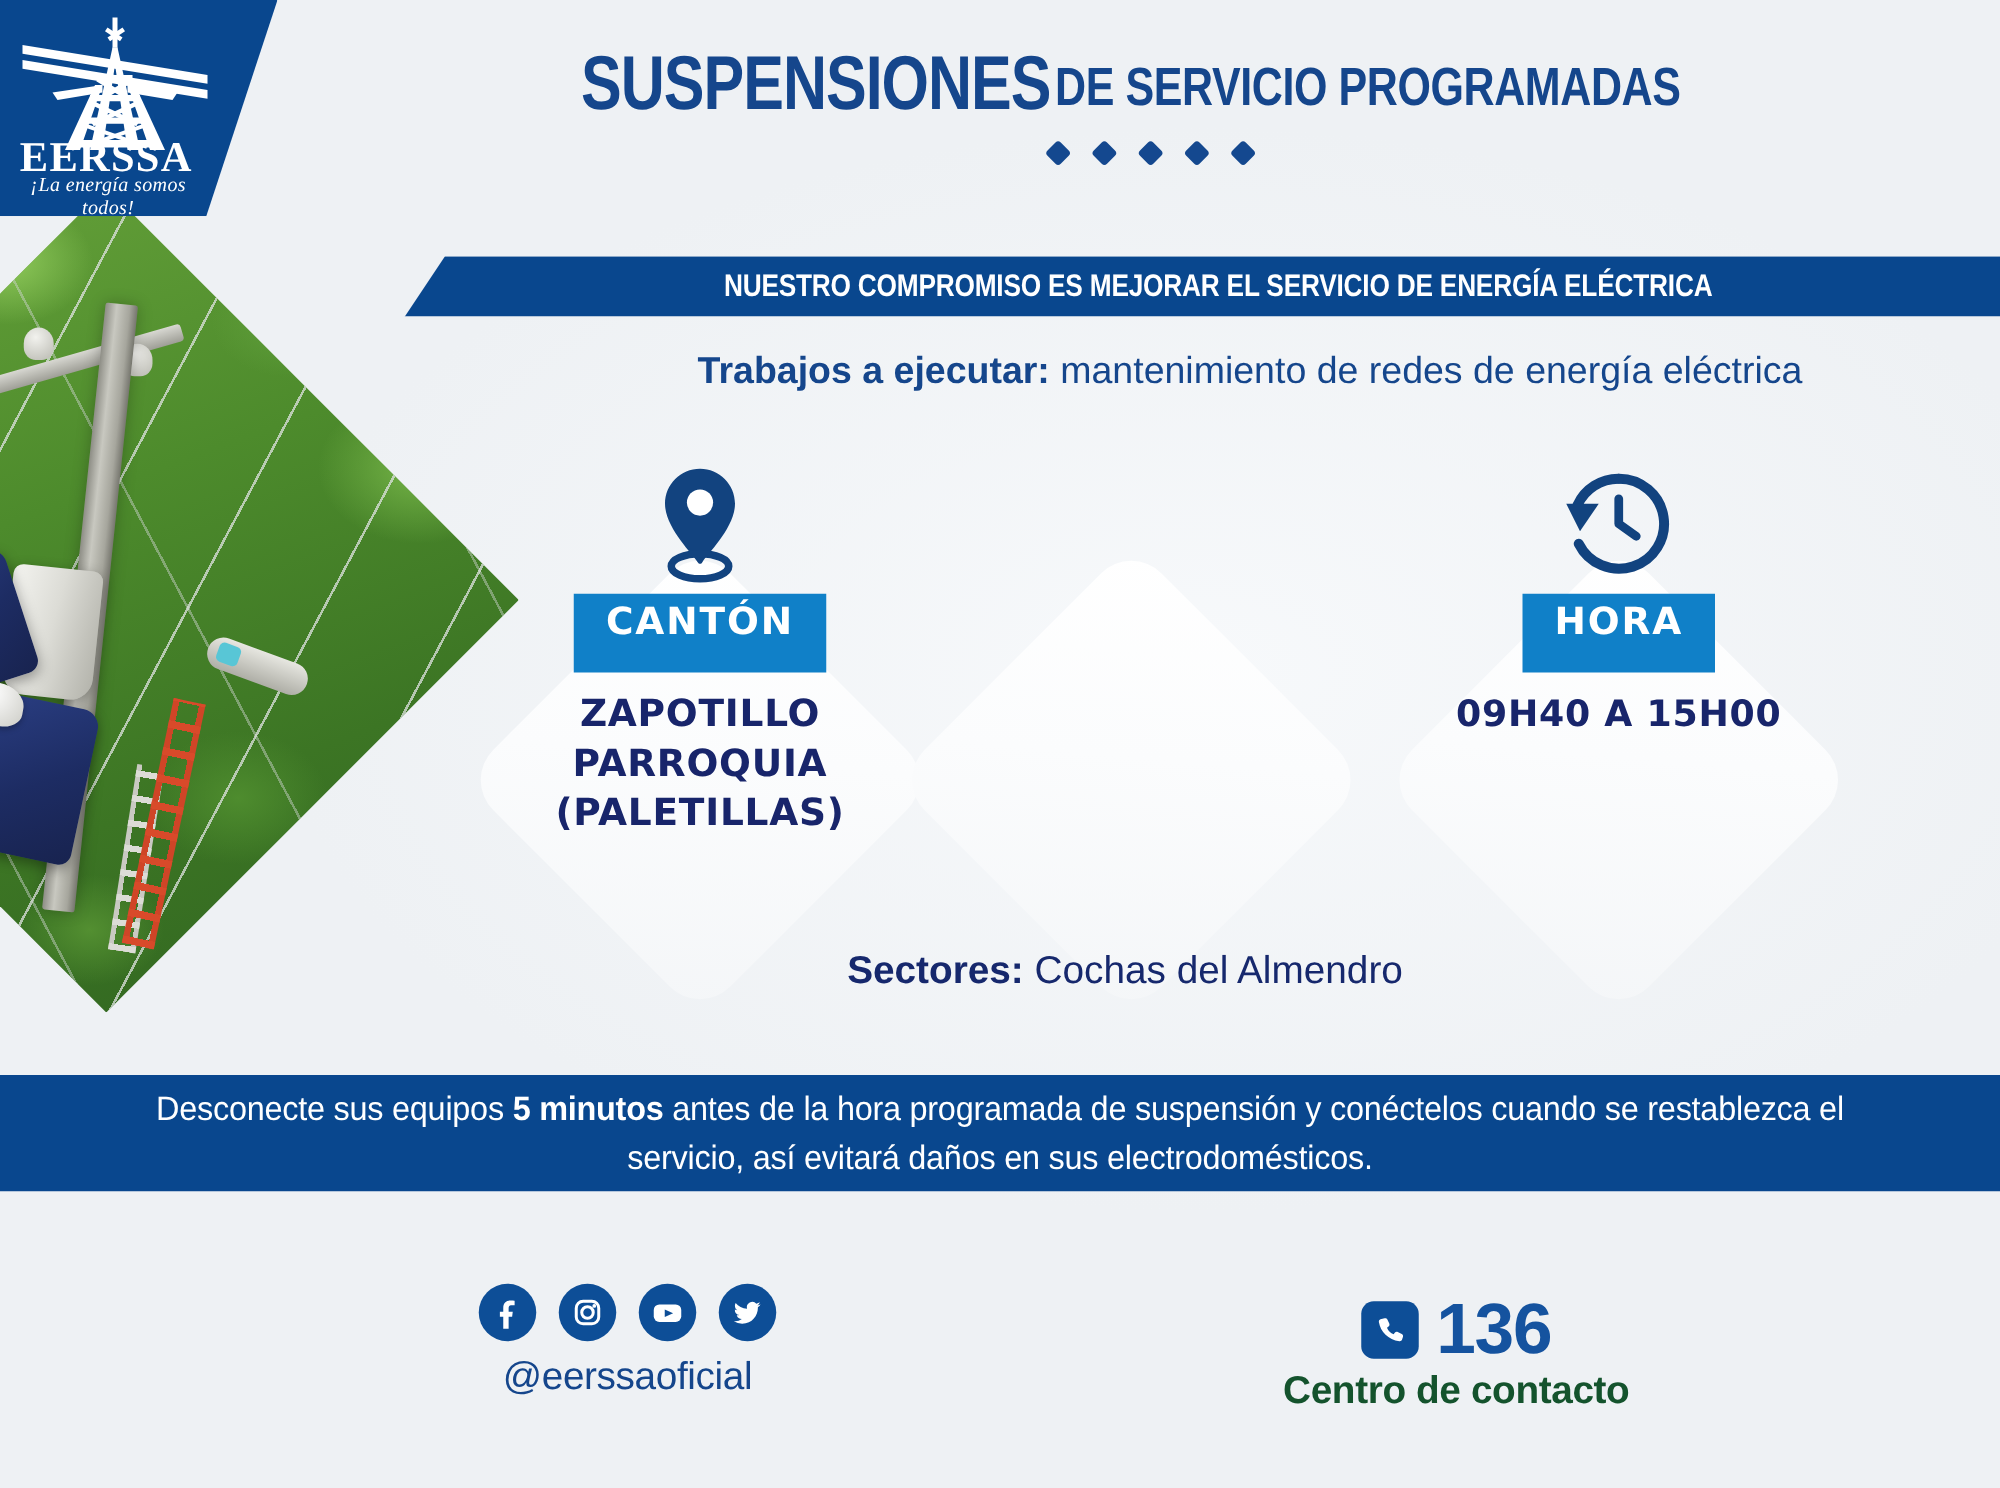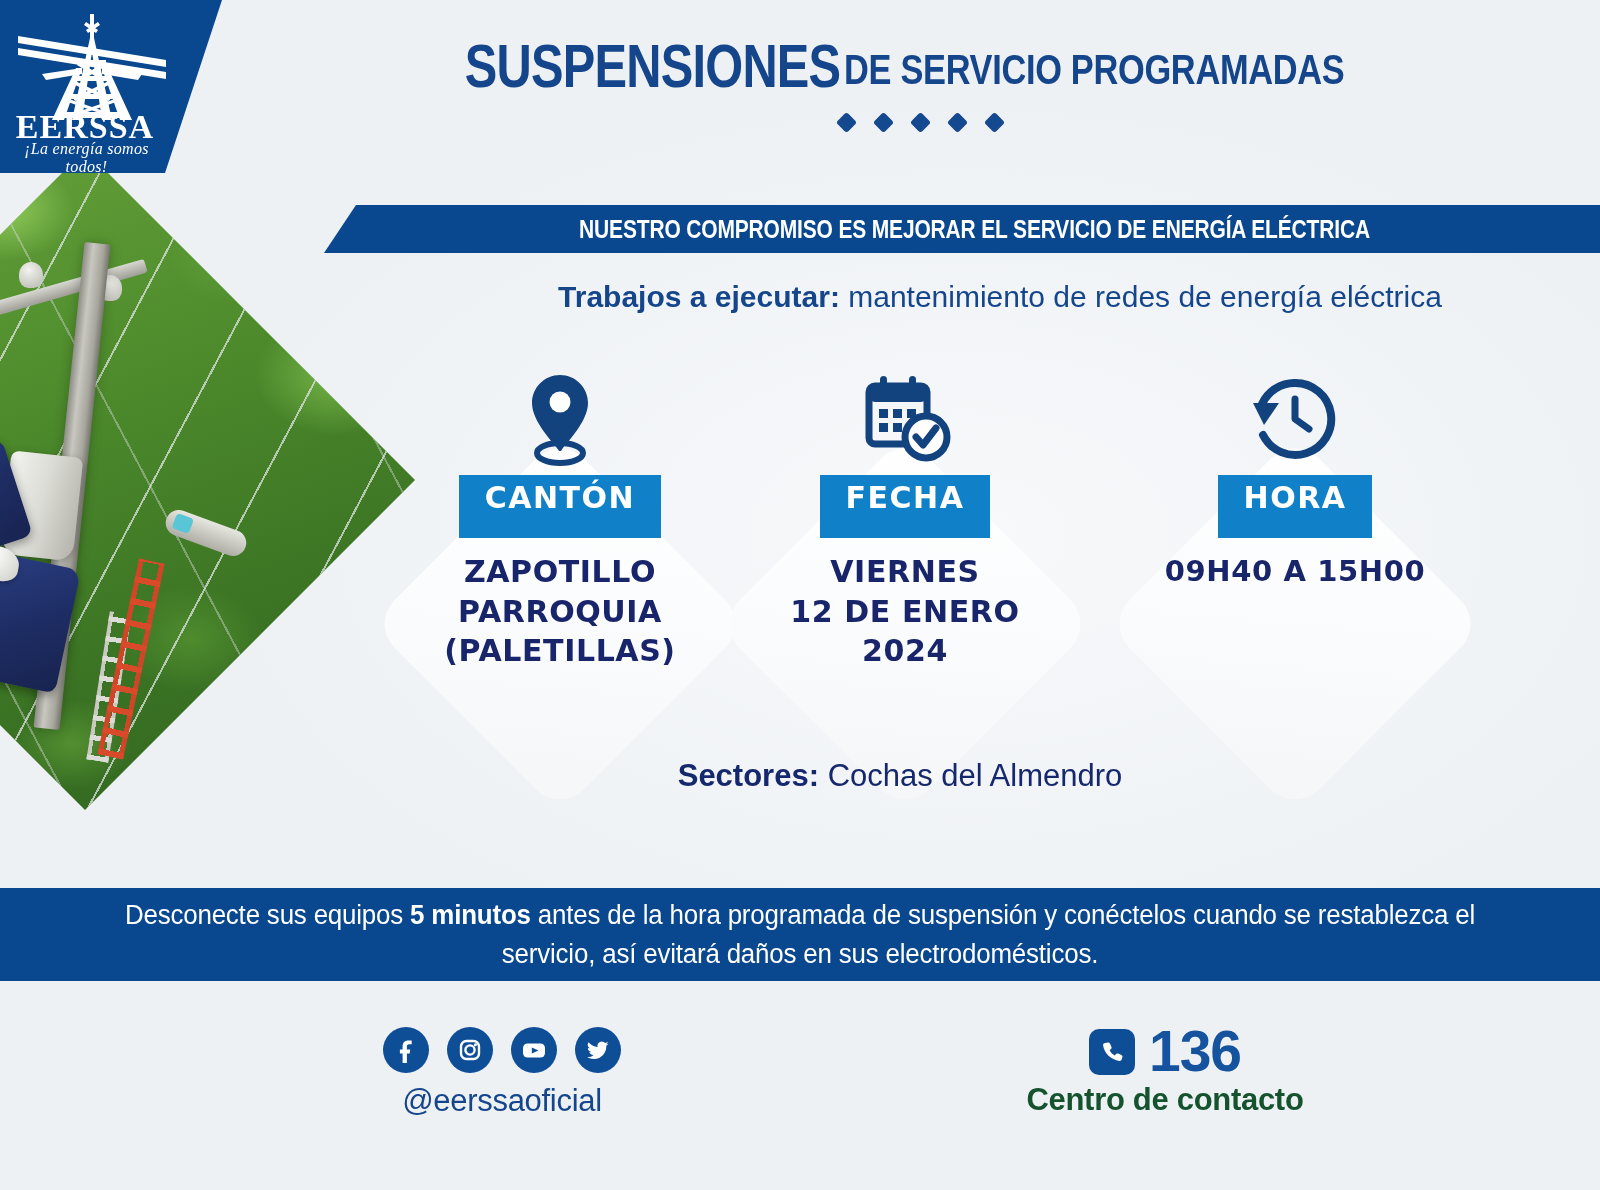--- a/index.html
+++ b/index.html
@@ -374,21 +374,21 @@
     text-align: center;
     font-size: 31px;
     color: #16286d;
     z-index: 8;
   }
   .sectors .lbl { font-weight: 700; }
 
   
   .notice {
     position: absolute;
-    left: 0; top: 888px;
+    left: 0; top: 860px;
     width: 1600px;
     height: 93px;
     background: #09478e;
     display: flex;
     align-items: center;
     justify-content: center;
     z-index: 10;
   }
   .notice-inner {
     width: 1420px;
@@ -439,20 +439,21 @@
     position: absolute;
     left: 1000px; top: 18px;
     width: 330px;
     text-align: center;
   }
   .contact-row {
     display: flex;
     align-items: center;
     justify-content: center;
     gap: 14px;
+    margin-top: 12px;
   }
   .phone-badge {
     width: 46px; height: 46px;
     border-radius: 10px;
     background: #0d4e97;
     display: flex;
     align-items: center;
     justify-content: center;
   }
   .contact-number {
@@ -564,41 +565,20 @@
         </div>
         <div class="card-tag">CANTÓN</div>
         <div class="card-value">ZAPOTILLO
 PARROQUIA
 (PALETILLAS)</div>
       </div>
     </div>
 
     <div class="card c2">
       <div class="diamond"></div>
-      <div class="card-content">
-        <div class="card-icon">
-          <svg width="94" height="90" viewBox="0 0 94 90" aria-hidden="true">
-            <rect x="11" y="12" width="58" height="58" rx="6" fill="none" stroke="#12437f" stroke-width="7"></rect>
-            <rect x="11" y="12" width="58" height="16" rx="6" fill="#12437f"></rect>
-            <rect x="22" y="2" width="7" height="17" rx="3.5" fill="#12437f"></rect>
-            <rect x="51" y="2" width="7" height="17" rx="3.5" fill="#12437f"></rect>
-            <rect x="21" y="35" width="9" height="9" fill="#12437f"></rect>
-            <rect x="35" y="35" width="9" height="9" fill="#12437f"></rect>
-            <rect x="49" y="35" width="9" height="9" fill="#12437f"></rect>
-            <rect x="21" y="49" width="9" height="9" fill="#12437f"></rect>
-            <rect x="35" y="49" width="9" height="9" fill="#12437f"></rect>
-            <circle cx="68" cy="63" r="21" fill="#ffffff" stroke="#12437f" stroke-width="7"></circle>
-            <path d="M58 63 l7 8 l13 -17" fill="none" stroke="#12437f" stroke-width="7" stroke-linecap="round" stroke-linejoin="round"></path>
-          </svg>
-        </div>
-        <div class="card-tag">FECHA</div>
-        <div class="card-value">VIERNES
-12 DE ENERO
-2024</div>
-      </div>
     </div>
 
     <div class="card c3">
       <div class="diamond"></div>
       <div class="card-content">
         <div class="card-icon">
           <svg width="92" height="92" viewBox="0 0 92 92" aria-hidden="true">
             <path d="M46 10 a36 36 0 1 1 -32 52" fill="none" stroke="#12437f" stroke-width="8" stroke-linecap="round"></path>
             <path d="M46 10 a36 36 0 0 0 -33 21" fill="none" stroke="#12437f" stroke-width="8" stroke-linecap="round"></path>
             <polygon points="4,30 30,30 15,52" fill="#12437f"></polygon>

